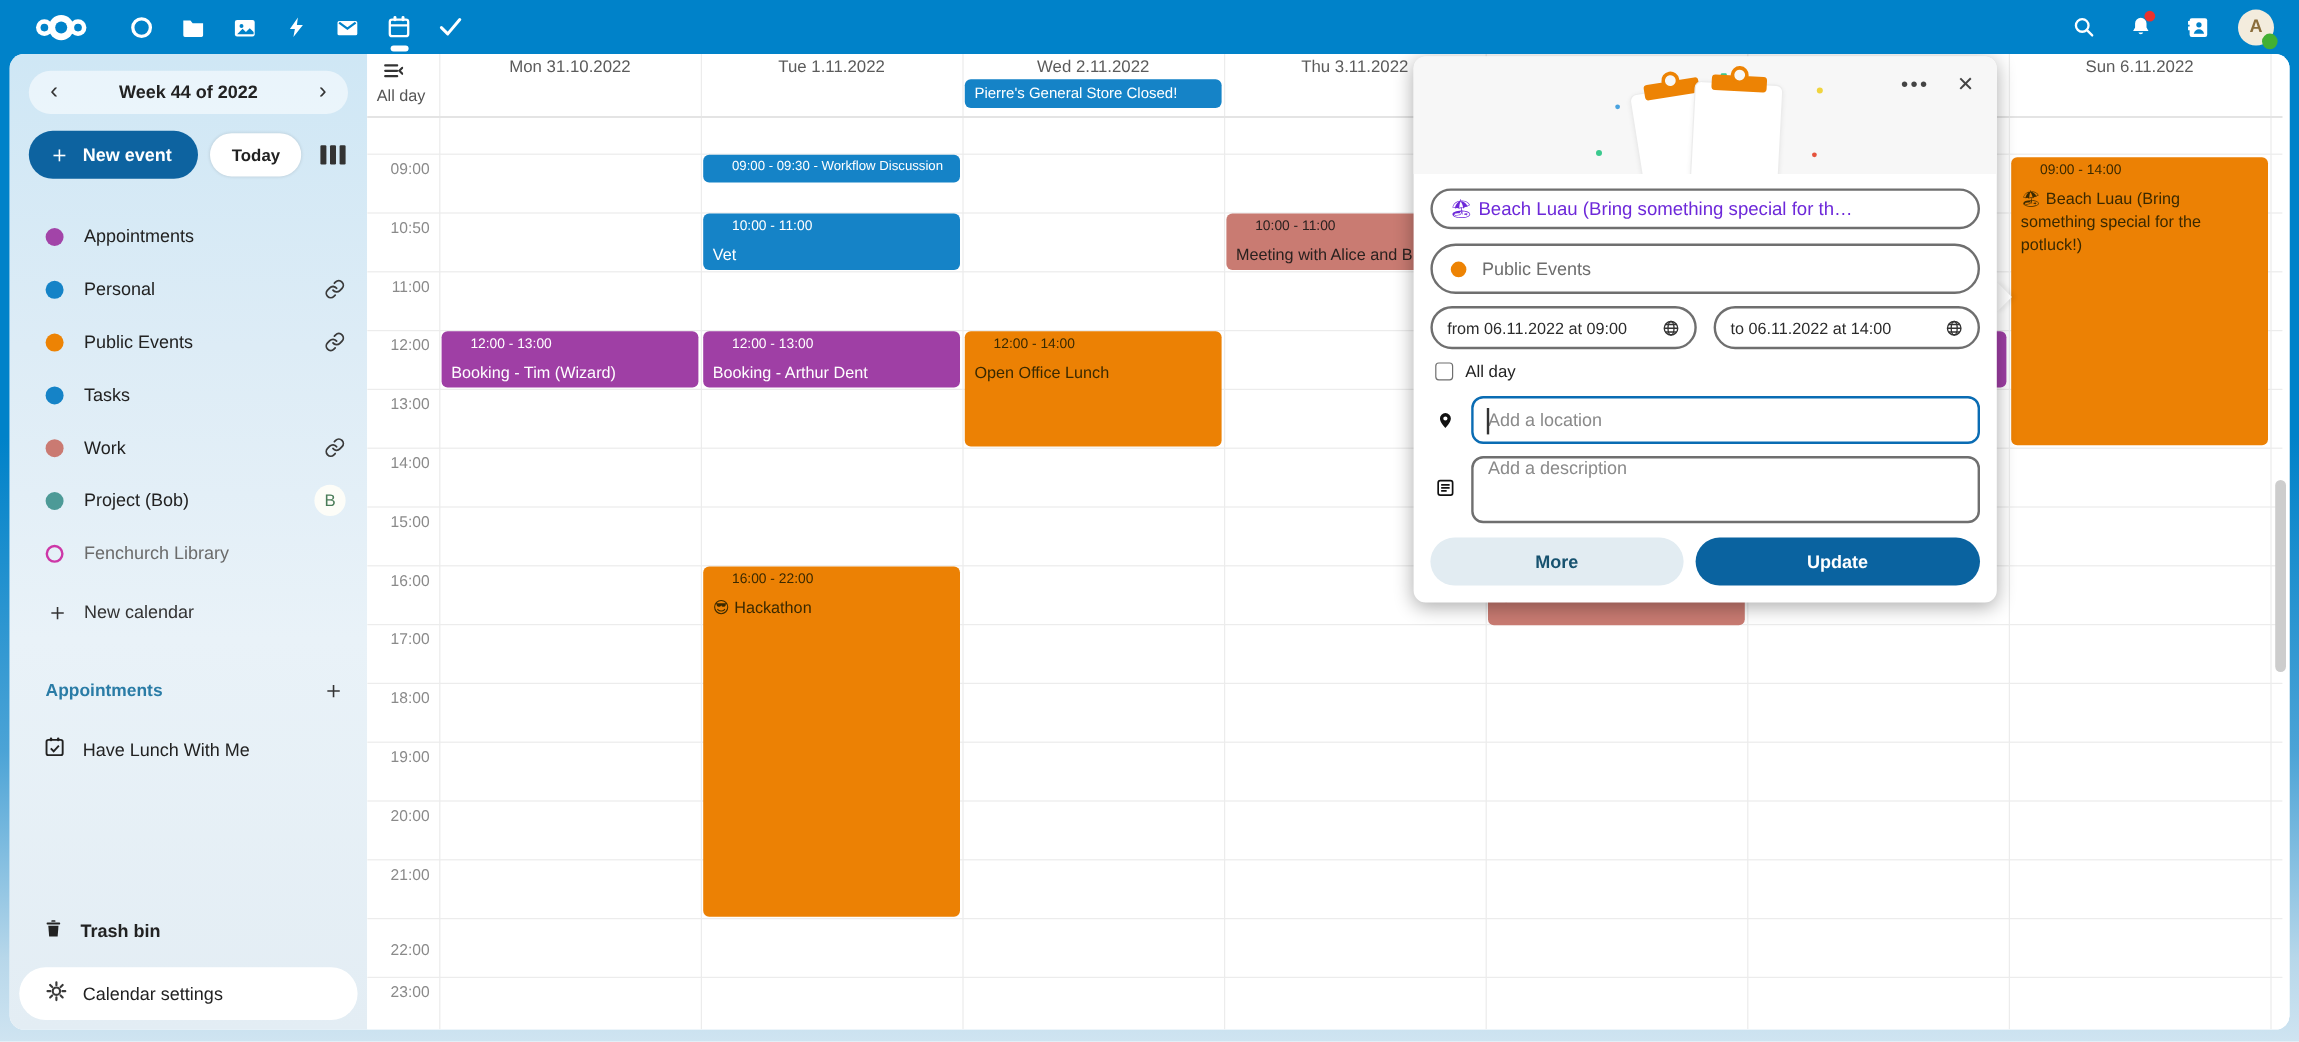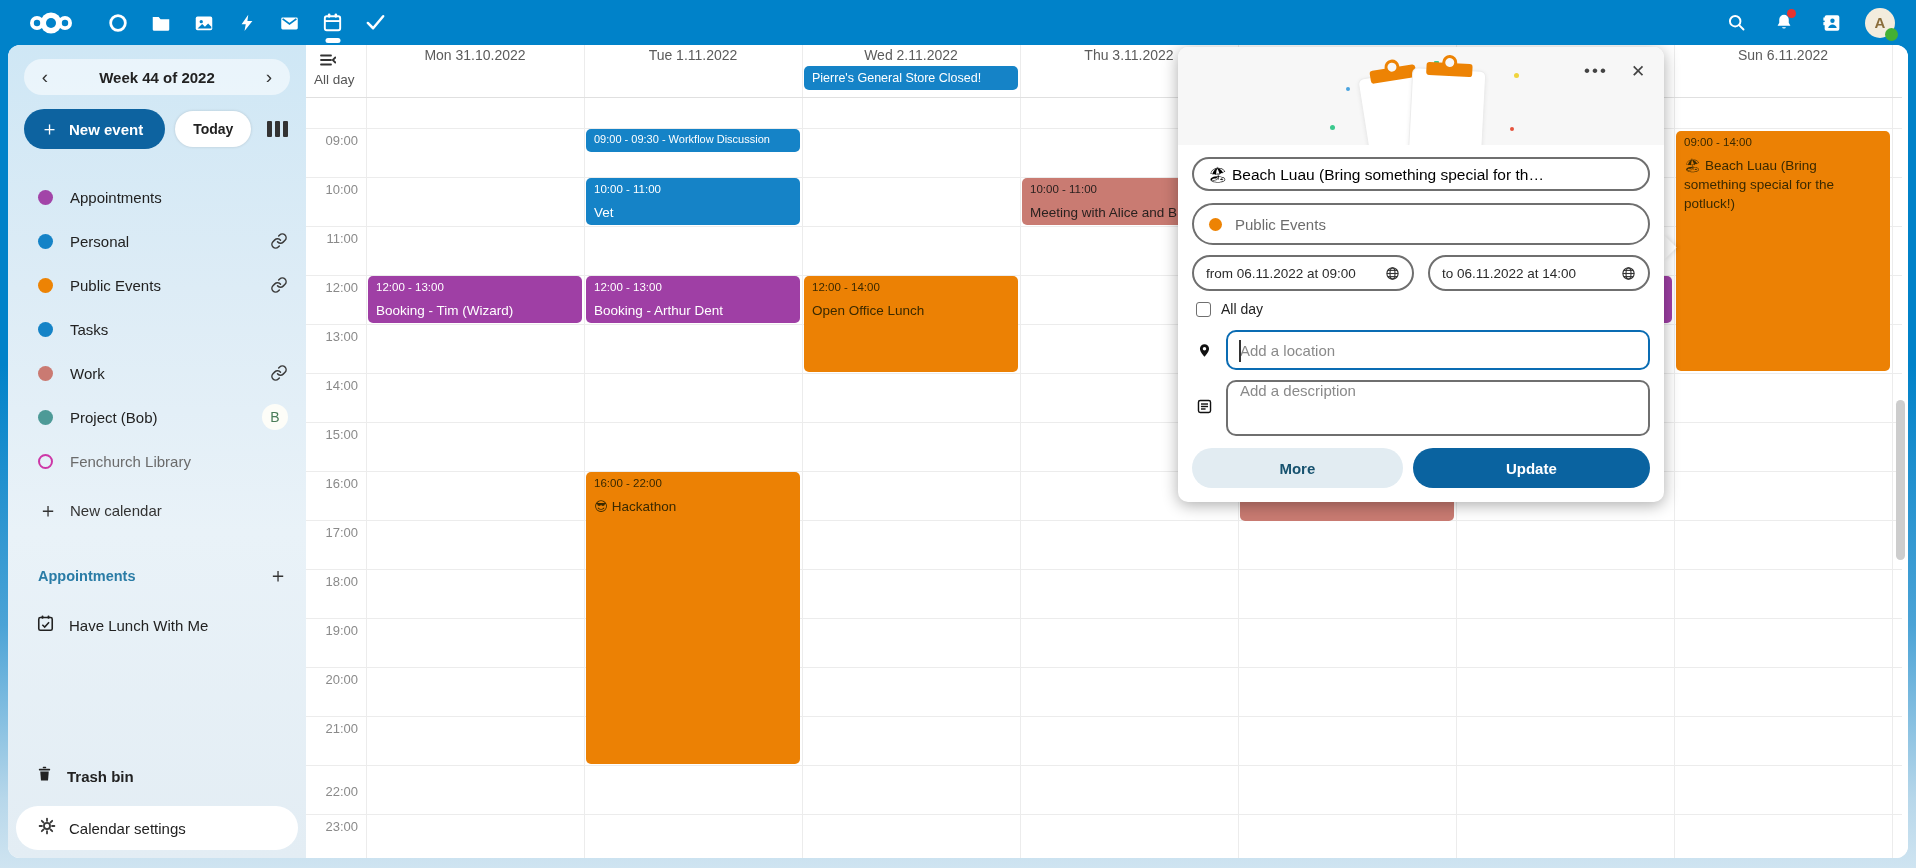--- a/index.html
+++ b/index.html
@@ -59,42 +59,42 @@
   
   .main { position:relative; flex:1; background:#fff; overflow:hidden; }
   .day-header { position:absolute; top:0; height:19px; line-height:20px; text-align:center; font-size:14px; color:#5b5b5b; z-index:1; }
   .toggle-icon { position:absolute; left:14px; top:7px; cursor:pointer; z-index:2; }
   .allday-label { position:absolute; left:8px; top:27px; font-size:13.5px; color:#555; z-index:1; }
   .allday-border { position:absolute; left:0; top:52px; width:1596px; height:1px; background:#dcdcdc; }
   .vline { position:absolute; top:0; bottom:0; width:1px; background:#ececec; }
   .hline { position:absolute; left:0; width:1596px; height:1px; background:#ececec; }
   .hour-label { position:absolute; left:0; width:52px; text-align:right; font-size:13px; color:#8a8a8a; }
   .event { position:absolute; border-radius:5px; padding:5px 8px 0; overflow:hidden; z-index:2; cursor:pointer; }
-  .ev-time { font-size:11.5px; display:block; }
+  .ev-time { font-size:11.5px; display:block;margin-left:16px; }
   .ev-title { font-size:13.5px; margin-top:8px; line-height:19px; }
   .ev-title.nowrap { white-space:nowrap; }
   .event.compact { padding-top:4px; }
   .event.compact .ev-time { font-size:11px; white-space:nowrap; }
   .event.allday { padding:0 8px; line-height:24px; font-size:12.5px; white-space:nowrap; z-index:2; }
   .scroll-thumb { position:absolute; left:1590px; top:355px; width:9px; height:160px; border-radius:5px; background:#cdcdcd; z-index:3; cursor:pointer; }
 
   
   .popup { position:absolute; left:872px; top:2px; width:486px; background:#fff; border-radius:10px; box-shadow:0 3px 16px rgba(0,0,0,.33); z-index:10; }
   .popup-arrow { position:absolute; left:1350px; top:194px; width:17px; height:17px; background:#fff; transform:rotate(45deg); box-shadow:2px -2px 4px rgba(0,0,0,.08); z-index:9; }
   .pp-head { height:98px; background:#f7f7f7; border-radius:10px 10px 0 0; position:relative; overflow:hidden; }
   .pp-actions { position:absolute; top:10px; right:12px; display:flex; align-items:center; gap:14px; z-index:3; }
   .pp-actions .abtn { width:28px; height:28px; display:flex; align-items:center; justify-content:center; color:#444; cursor:pointer; }
   .dots3 { font-size:17px; letter-spacing:2px; color:#444; line-height:10px; }
   .closex { font-size:17px; color:#444; }
   .clip { position:absolute; background:#fff; border:1px solid #ececec; border-radius:6px; box-shadow:0 1px 4px rgba(0,0,0,.07); }
   .clip::before { content:""; position:absolute; left:50%; transform:translateX(-50%); top:-7px; width:46px; height:13px; background:#ed8304; border-radius:3px; }
   .clip::after { content:""; position:absolute; left:50%; transform:translateX(-50%); top:-15px; width:9px; height:9px; border:3.5px solid #ed8304; border-radius:50%; background:#f7f7f7; }
   .confetti { position:absolute; border-radius:50%; }
   .pp-body { padding:12px 14px 12px; }
-  .pp-title { height:34px; border:2px solid #6f6f6f; border-radius:18px; padding:0 14px; font-size:15.5px; color:#000000; line-height:31px; white-space:nowrap; overflow:hidden; cursor:text; }
+  .pp-title { height:34px; border:2px solid #6f6f6f; border-radius:18px; padding:0 14px; font-size:15.5px; color:#6d28d9; line-height:31px; white-space:nowrap; overflow:hidden; cursor:text; }
   .pp-select { margin-top:12px; height:42px; border:2px solid #6f6f6f; border-radius:21px; display:flex; align-items:center; gap:13px; padding:0 15px; cursor:pointer; }
   .pp-select .dot { width:13px; height:13px; border-radius:50%; }
   .pp-select .sel-label { font-size:15px; color:#6d6d6d; }
   .pp-dates { margin-top:10px; display:flex; gap:14px; }
   .pp-date { flex:1; height:36px; border:2px solid #6f6f6f; border-radius:18px; display:flex; align-items:center; padding:0 12px; font-size:13.5px; color:#2b2b2b; cursor:pointer; }
   .pp-date .globe { margin-left:auto; display:flex; }
   .pp-allday { margin-top:7px; height:22px; display:flex; align-items:center; gap:10px; padding-left:4px; cursor:pointer; }
   .pp-allday .cb { width:15px; height:15px; border:1.5px solid #6f6f6f; border-radius:3px; background:#fff; }
   .pp-allday .lbl { font-size:14px; color:#222; }
   .pp-row { margin-top:10px; display:flex; gap:10px; }
@@ -349,21 +349,21 @@
       <div class="day-header" style="left: 278px; width: 218px;">Tue 1.11.2022</div>
       <div class="day-header" style="left: 496px; width: 218px;">Wed 2.11.2022</div>
       <div class="day-header" style="left: 714px; width: 218px;">Thu 3.11.2022</div>
       <div class="day-header" style="left: 932px; width: 218px;"></div>
       <div class="day-header" style="left: 1150px; width: 218px;"></div>
       <div class="day-header" style="left: 1368px; width: 218px;">Sun 6.11.2022</div>
       <div class="hline" style="top: 52px; background: rgb(224, 224, 224);"></div>
       <div class="hline" style="top: 83px;"></div>
       <div class="hour-label" style="top: 88px;">09:00</div>
       <div class="hline" style="top: 132px;"></div>
-      <div class="hour-label" style="top: 137px;">10:00</div>
+      <div class="hour-label" style="top: 137px;">10:50</div>
       <div class="hline" style="top: 181px;"></div>
       <div class="hour-label" style="top: 186px;">11:00</div>
       <div class="hline" style="top: 230px;"></div>
       <div class="hour-label" style="top: 235px;">12:00</div>
       <div class="hline" style="top: 279px;"></div>
       <div class="hour-label" style="top: 284px;">13:00</div>
       <div class="hline" style="top: 328px;"></div>
       <div class="hour-label" style="top: 333px;">14:00</div>
       <div class="hline" style="top: 377px;"></div>
       <div class="hour-label" style="top: 382px;">15:00</div>

